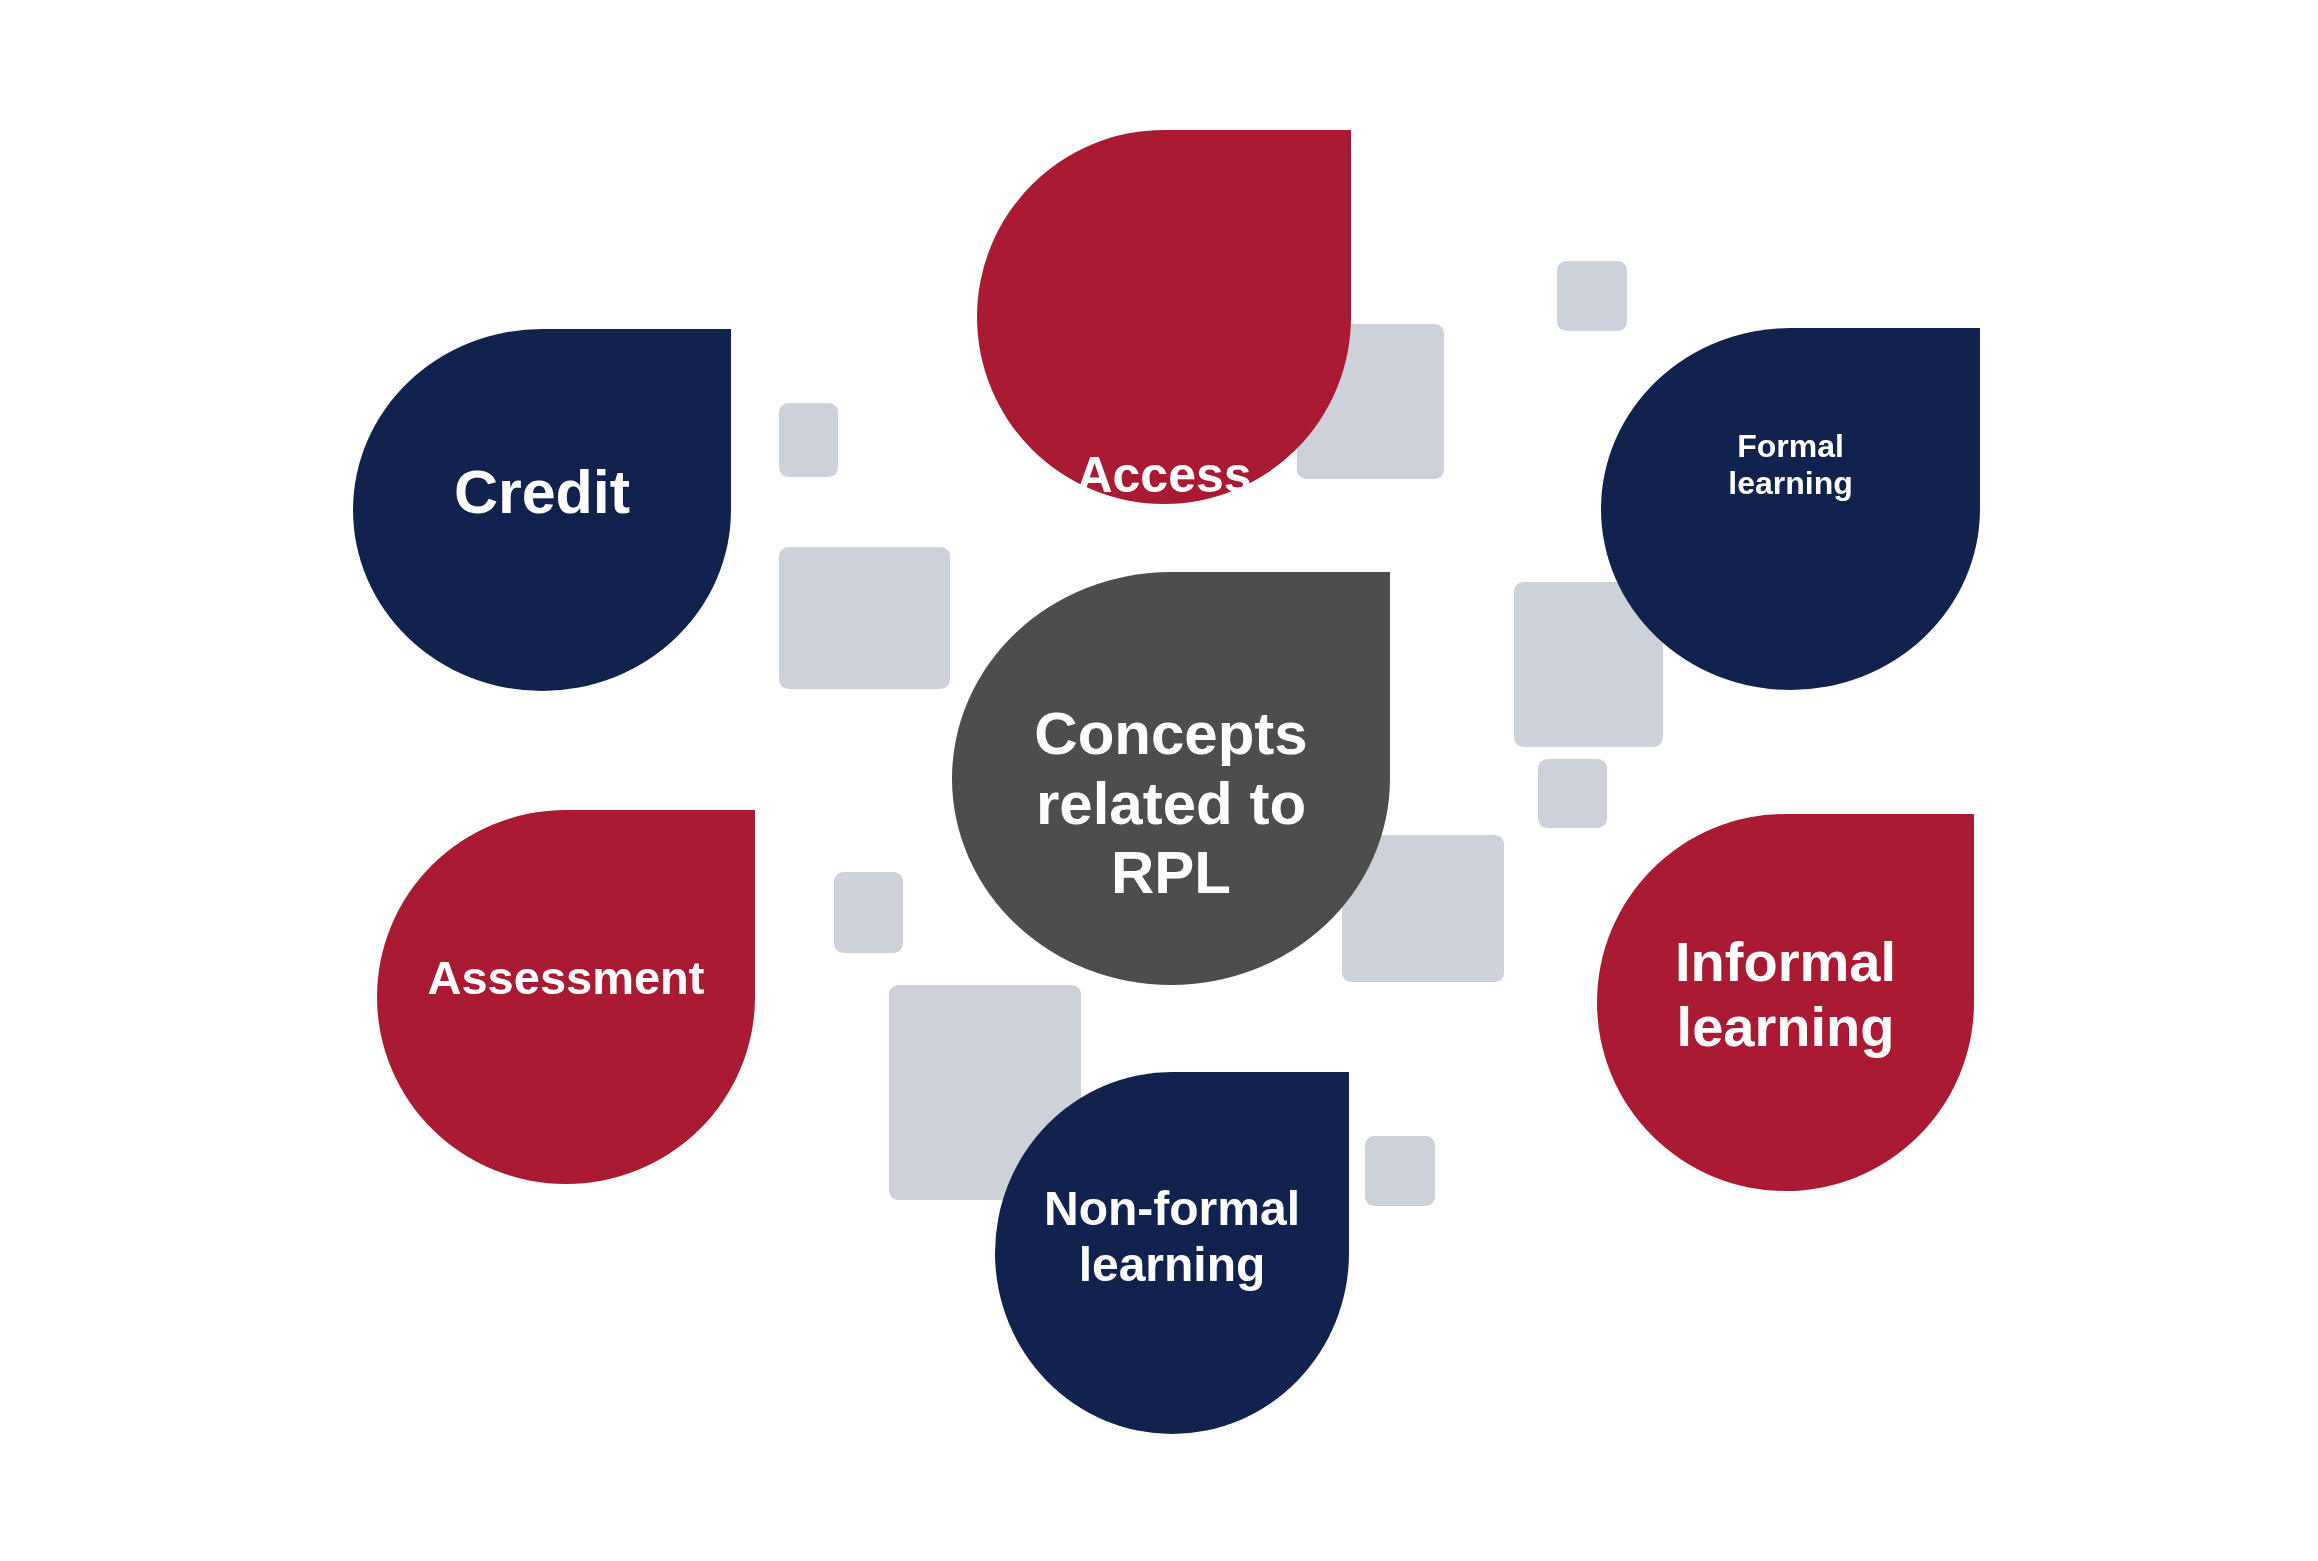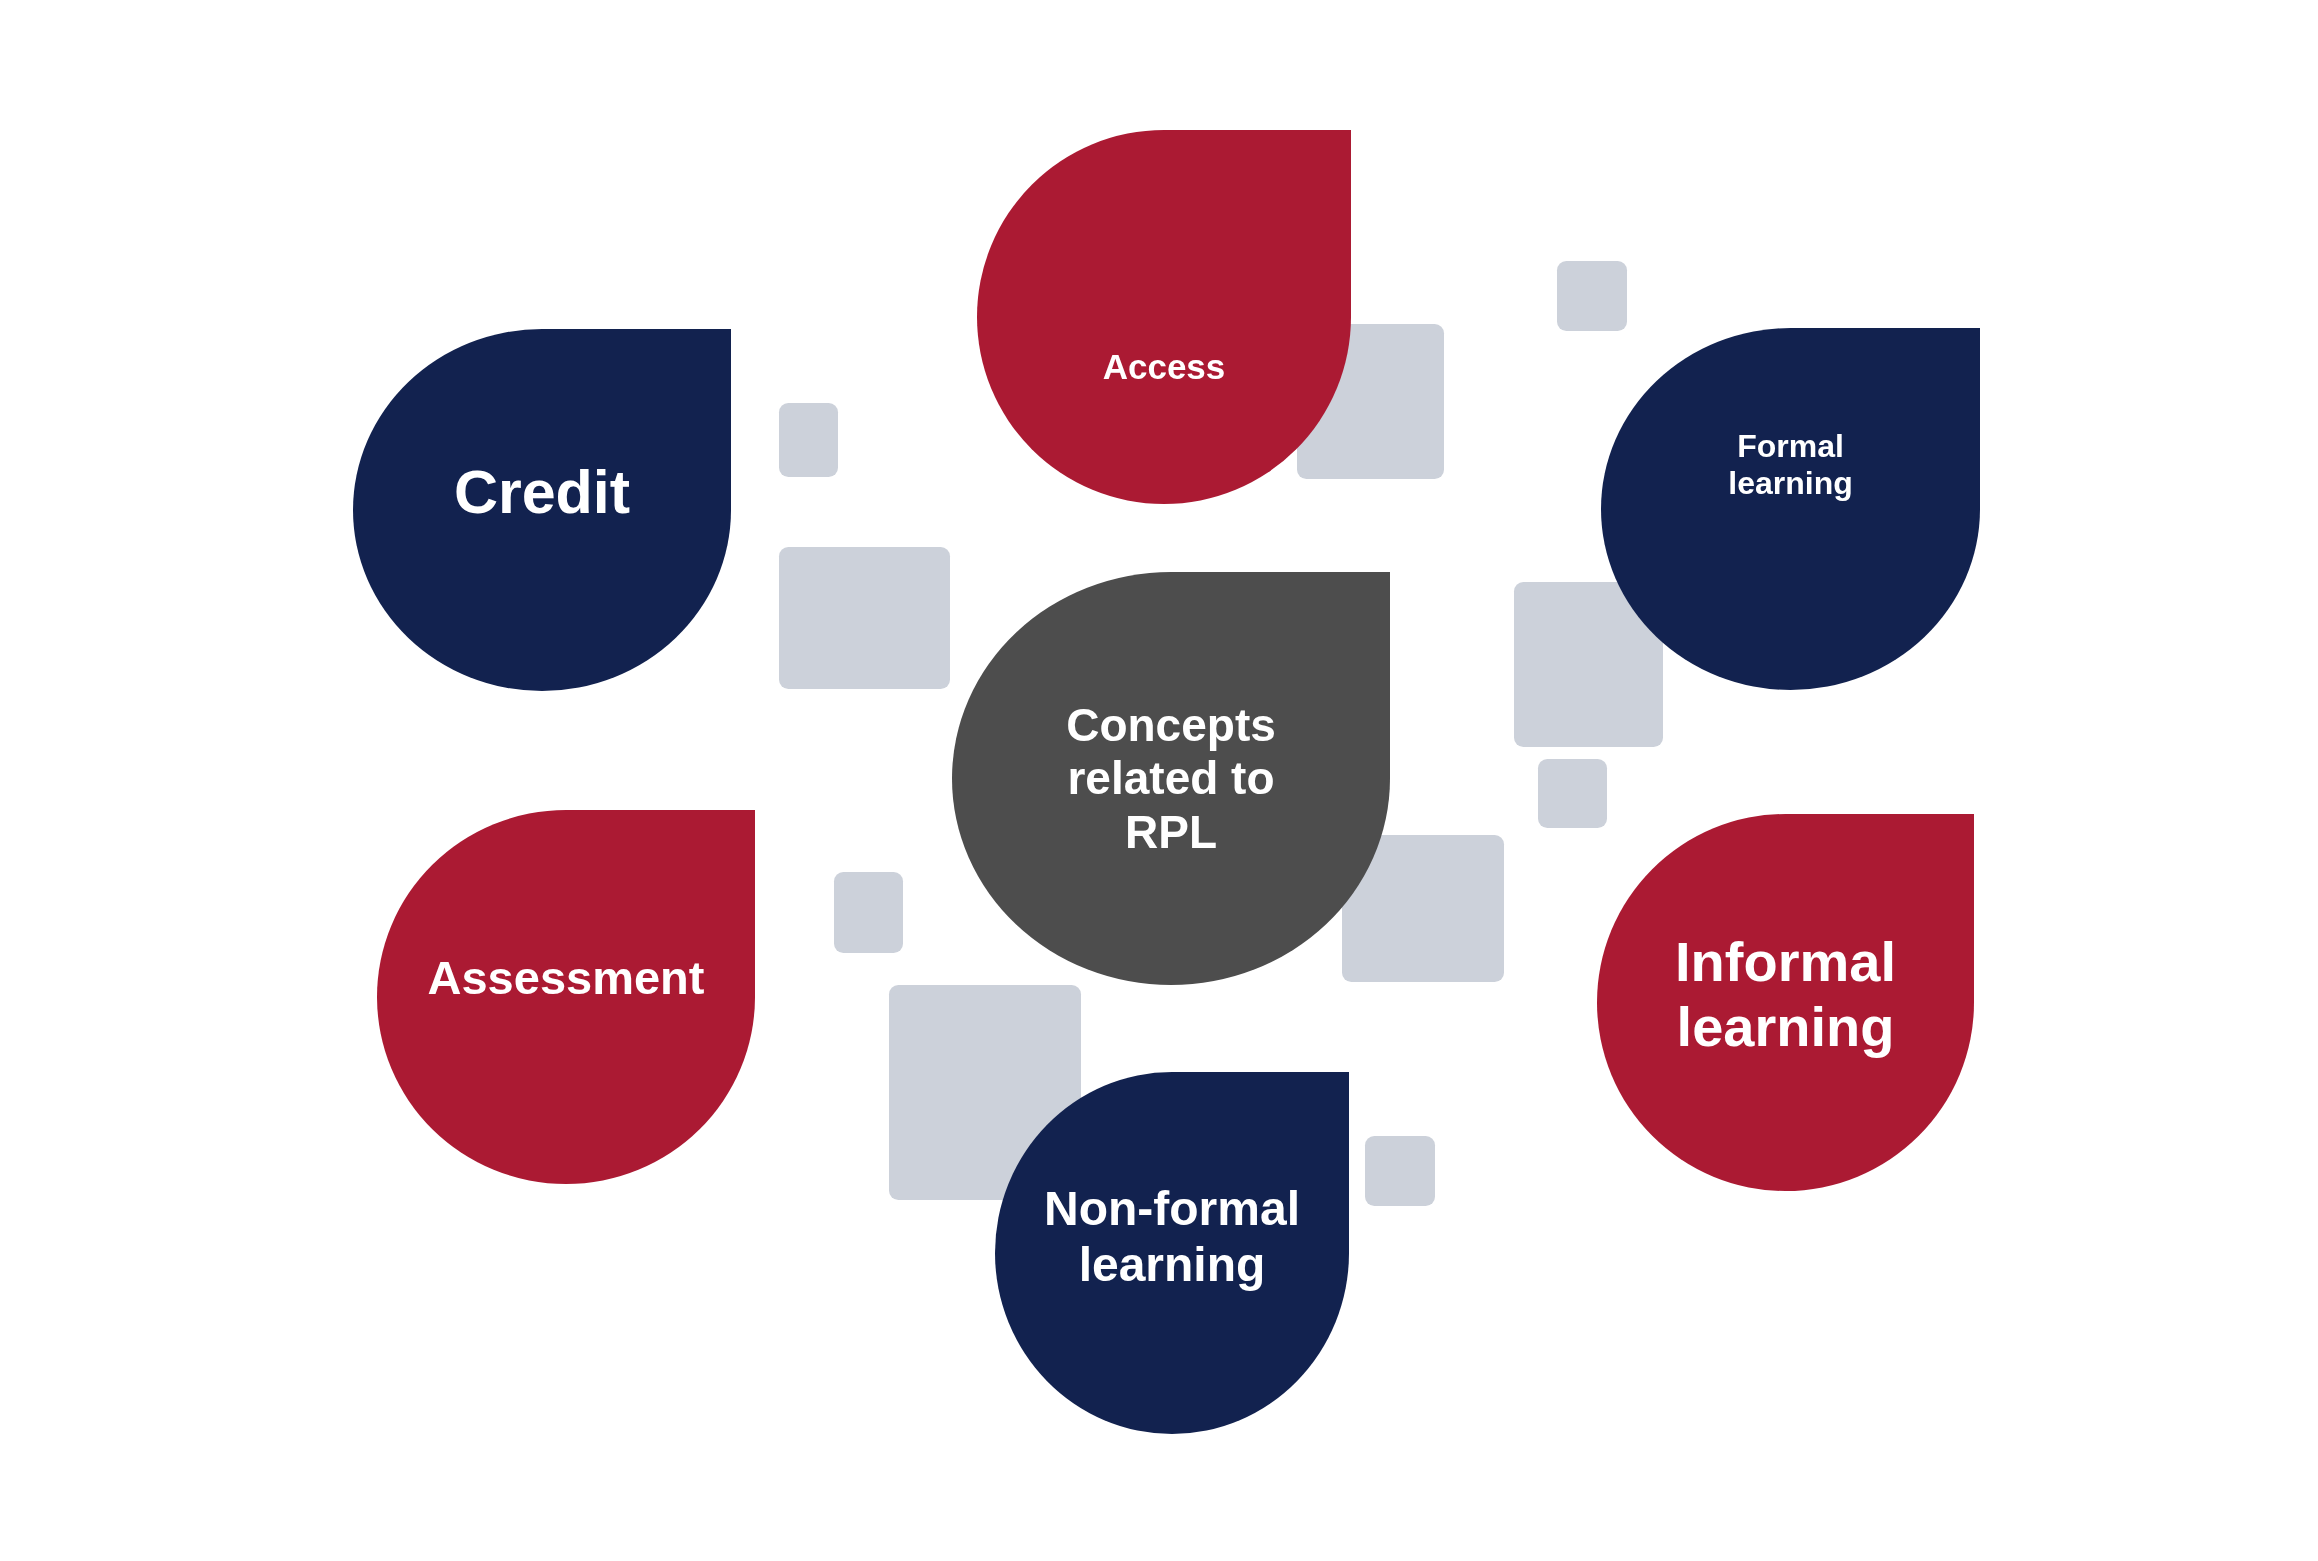--- a/index.html
+++ b/index.html
@@ -52,33 +52,33 @@
   <div class="gsq" style="left:1557px;top:261px;width:70px;height:70px;"></div>
   <div class="gsq" style="left:1297px;top:324px;width:147px;height:155px;"></div>
   <div class="gsq" style="left:779px;top:547px;width:171px;height:142px;"></div>
   <div class="gsq" style="left:1514px;top:582px;width:149px;height:165px;"></div>
   <div class="gsq" style="left:1538px;top:759px;width:69px;height:69px;"></div>
   <div class="gsq" style="left:834px;top:872px;width:69px;height:81px;"></div>
   <div class="gsq" style="left:1342px;top:835px;width:162px;height:147px;"></div>
   <div class="gsq" style="left:889px;top:985px;width:192px;height:215px;"></div>
   <div class="gsq" style="left:1365px;top:1136px;width:70px;height:70px;"></div>
 
-  <div class="node teardrop n-red" style="left:977px;top:130px;width:374px;height:374px;font-size:35px;align-items:center;padding-top:100px;">
+  <div class="node teardrop n-red" style="left:977px;top:130px;width:374px;height:374px;font-size:50px;align-items:flex-end;padding-top:100px;">
     <span class="lbl">Access</span>
   </div>
 
   <div class="node teardrop n-navy" style="left:353px;top:329px;width:378px;height:362px;font-size:61px;align-items:flex-start;padding-top:128px;">
     <span class="lbl">Credit</span>
   </div>
 
   <div class="node teardrop n-navy" style="left:1601px;top:328px;width:379px;height:362px;font-size:32px;align-items:flex-start;padding-top:100px;">
     <span class="lbl"><span>Formal</span><br><span>learning</span></span>
   </div>
 
-  <div class="node teardrop n-grey" style="left:952px;top:572px;width:438px;height:413px;font-size:46px;align-items:flex-start;padding-top:127px;">
+  <div class="node teardrop n-grey" style="left:952px;top:572px;width:438px;height:413px;font-size:60px;align-items:flex-start;padding-top:127px;">
     <span class="lbl"><span>Concepts</span><br><span>related to</span><br><span>RPL</span></span>
   </div>
 
   <div class="node teardrop n-red" style="left:377px;top:810px;width:378px;height:374px;font-size:47px;align-items:flex-start;padding-top:141px;">
     <span class="lbl">Assessment</span>
   </div>
 
   <div class="node teardrop n-red" style="left:1597px;top:814px;width:377px;height:377px;font-size:56px;align-items:flex-start;padding-top:116px;">
     <span class="lbl"><span>Informal</span><br><span>learning</span></span>
   </div>

